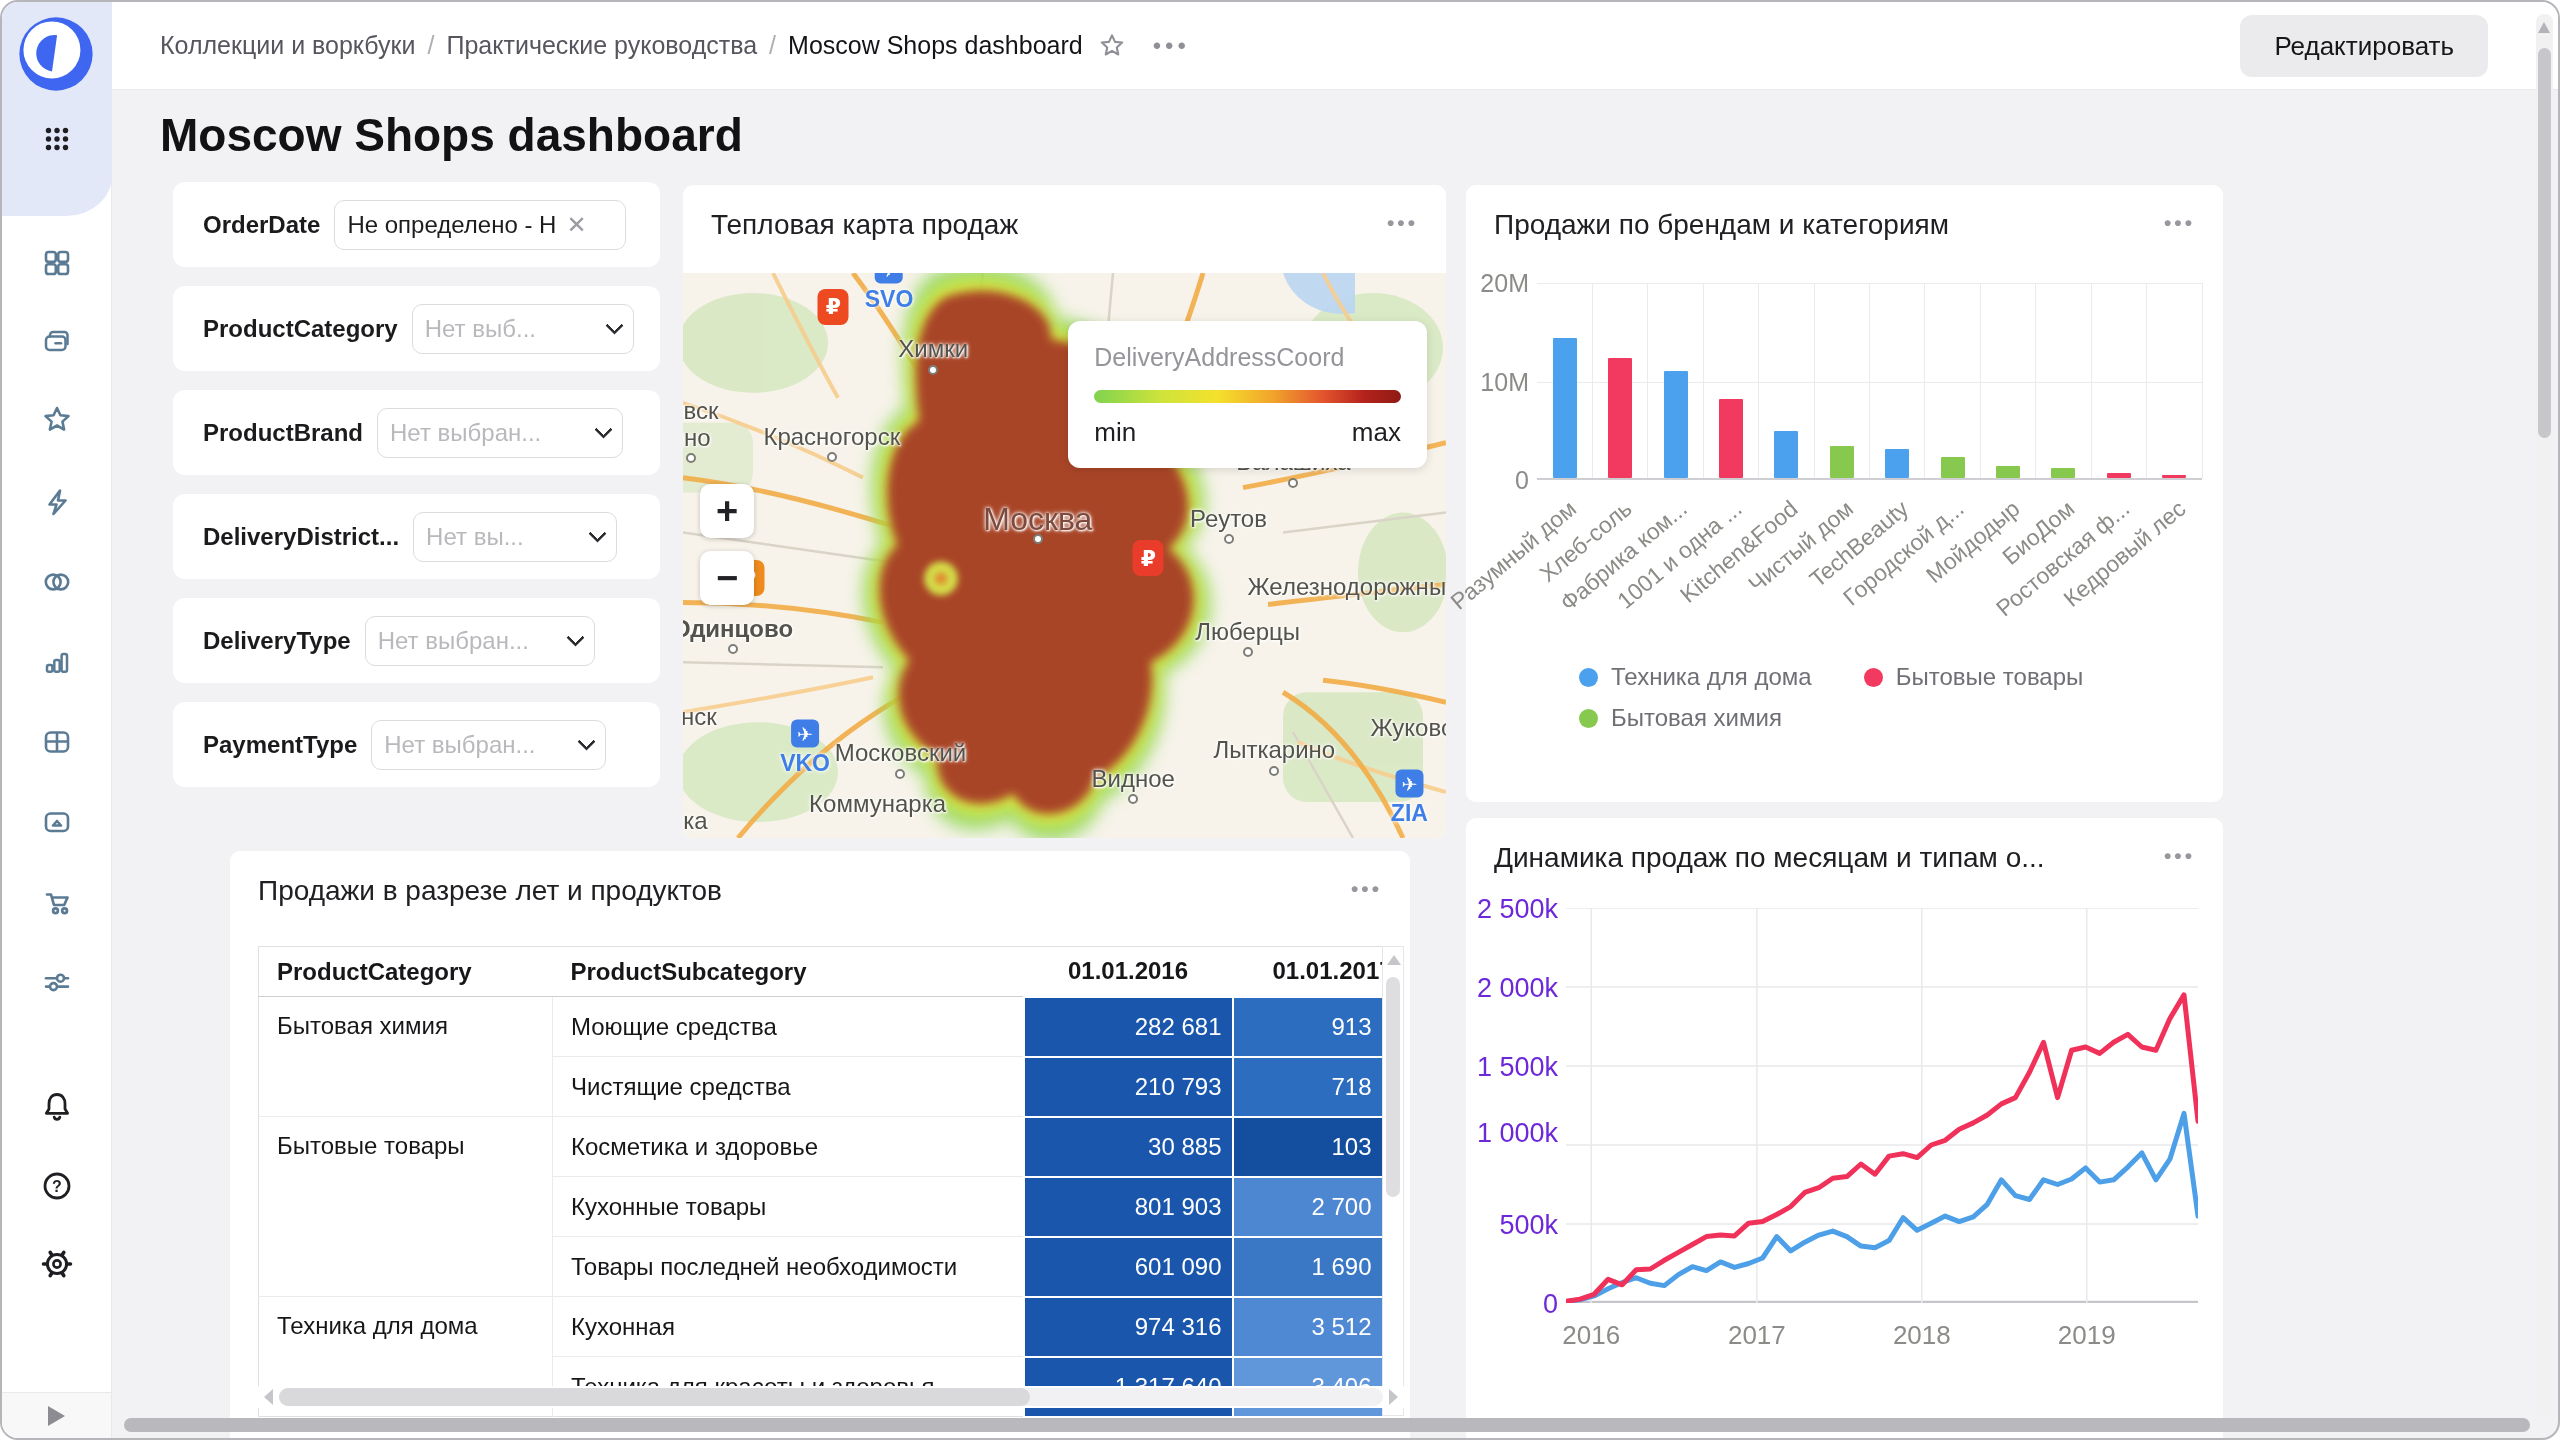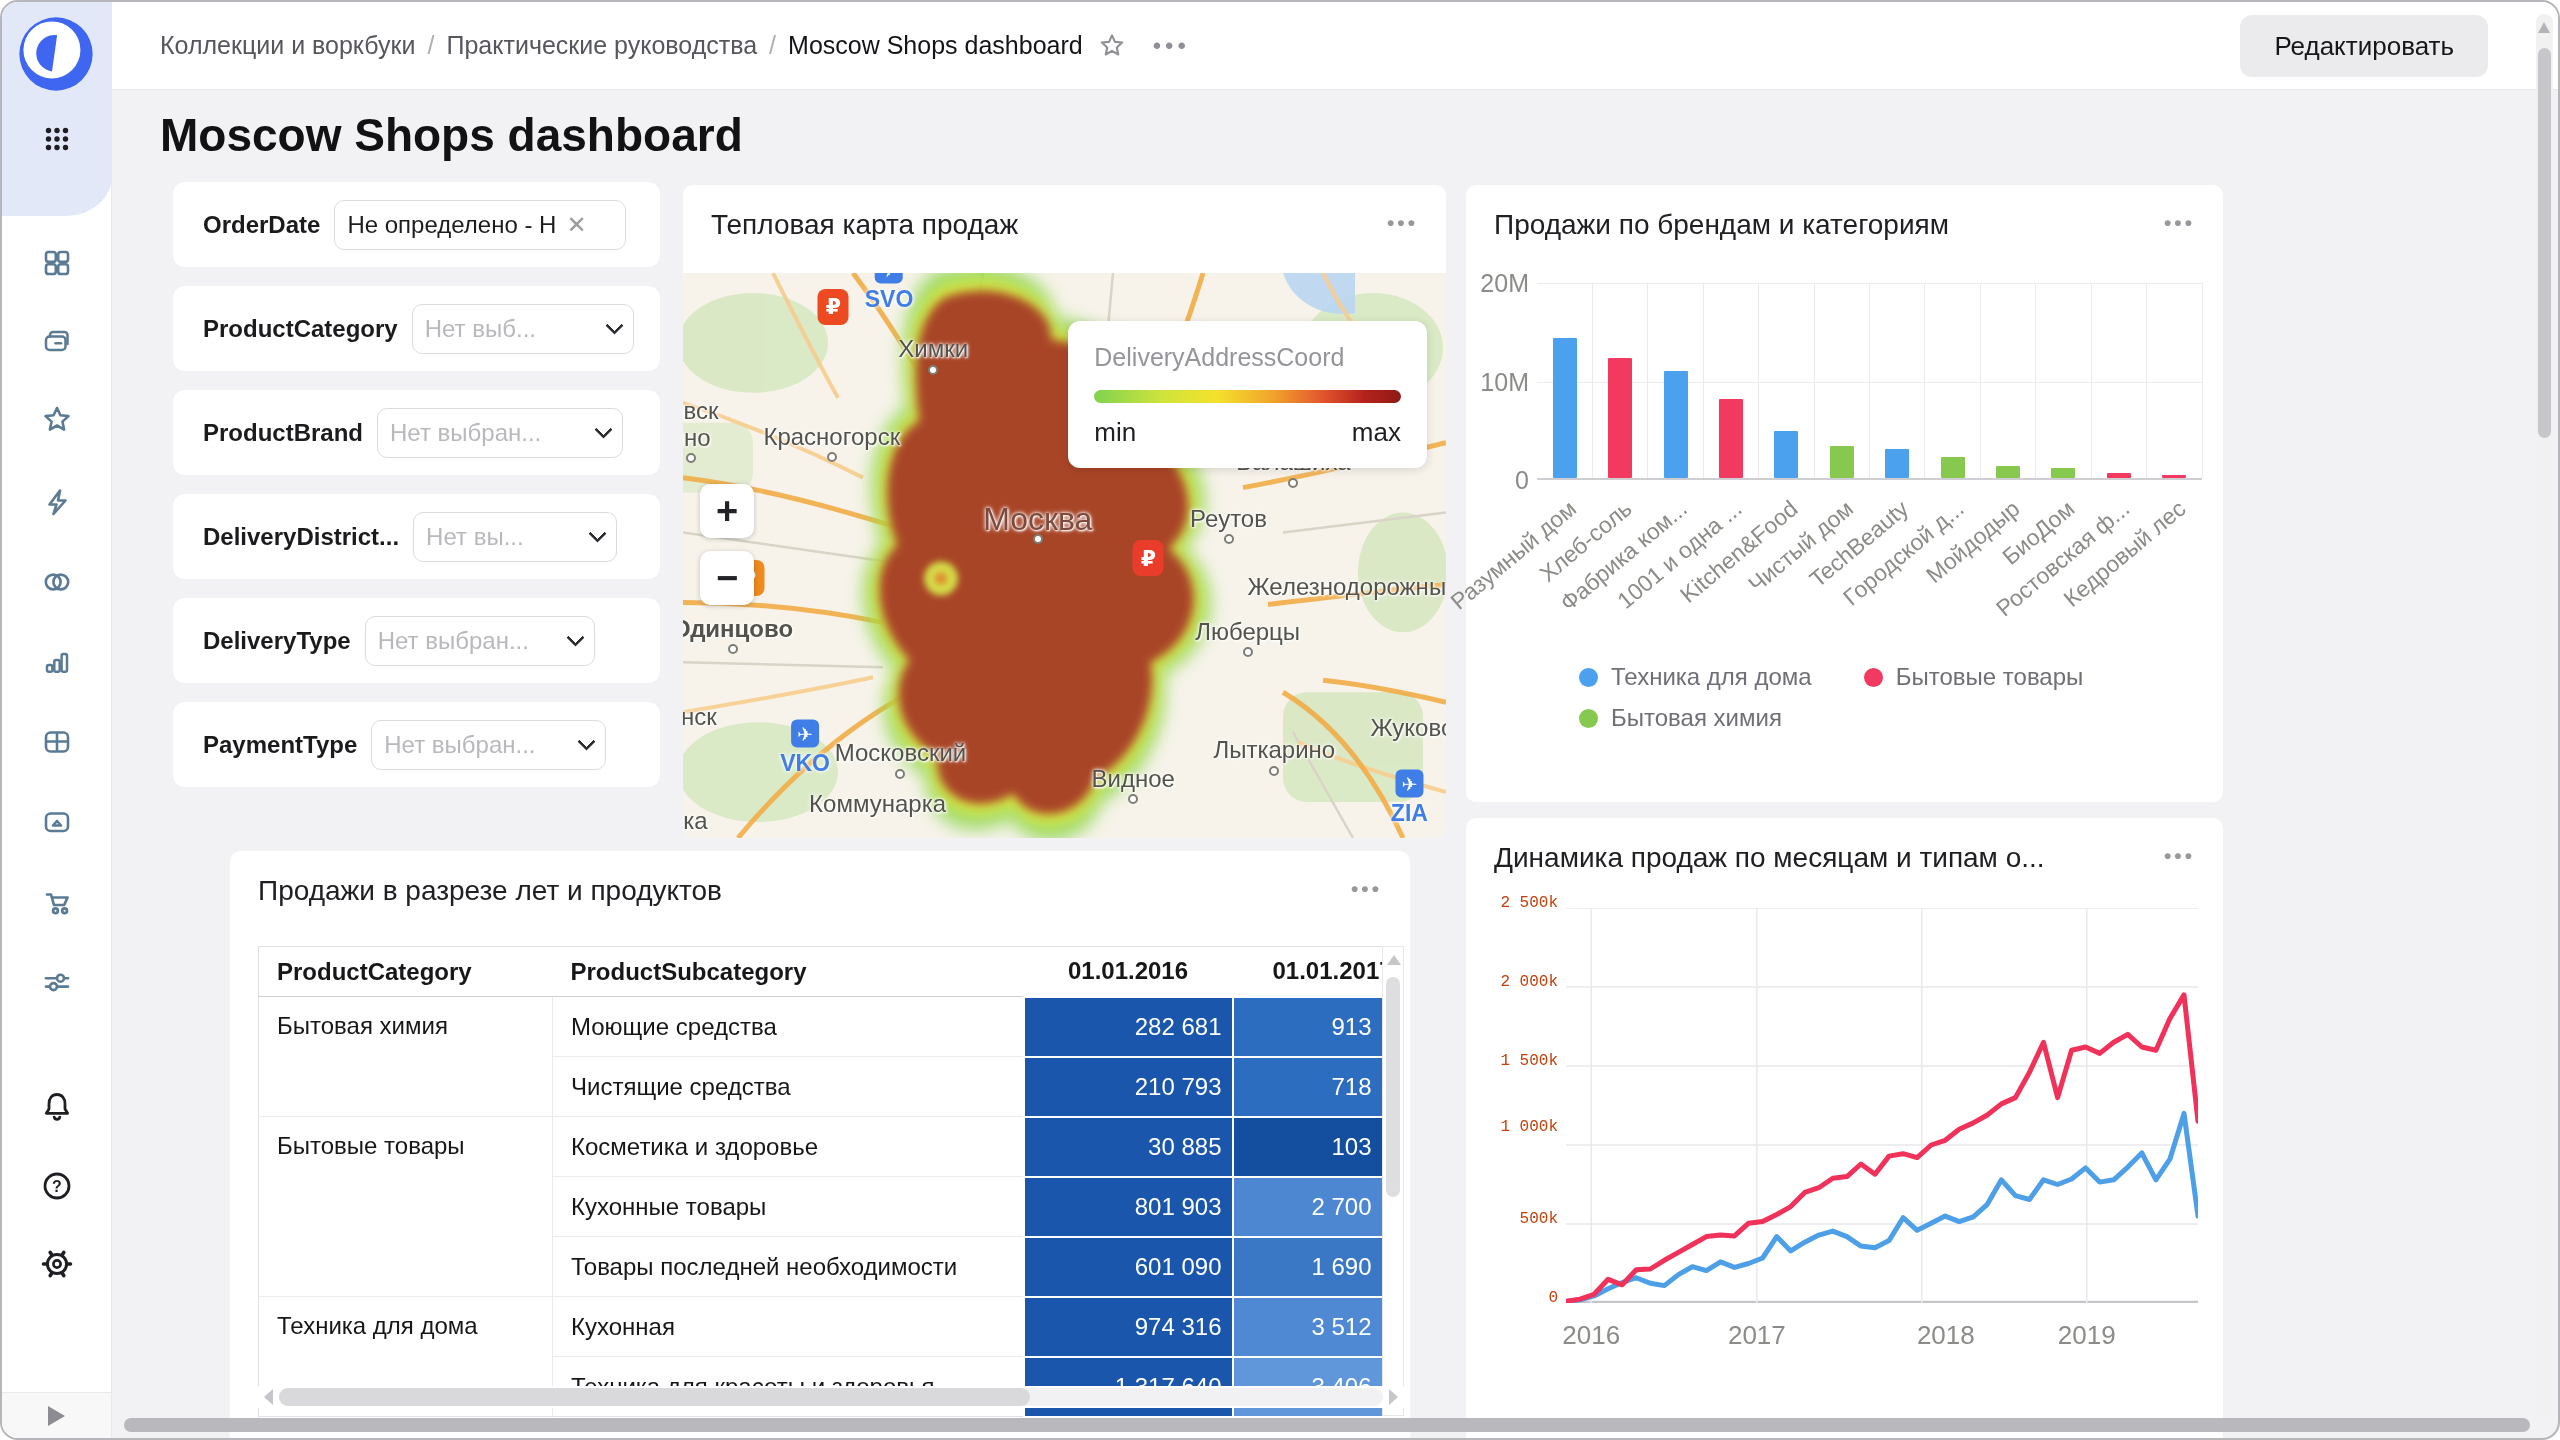--- a/index.html
+++ b/index.html
@@ -95,21 +95,21 @@
   .t-varr { position:absolute; left:4px; width:0; height:0; border-left:7px solid transparent; border-right:7px solid transparent; }
   .t-vthumb { position:absolute; left:3px; width:14px; border-radius:7px; background:#dedee1; }
   .t-hscroll { position:absolute; left:28px; top:535px; width:1146px; height:22px; display:flex; align-items:center; z-index:5; background:#fff; }
   .t-harr { width:0; height:0; border-top:8px solid transparent; border-bottom:8px solid transparent; margin:0 6px; }
   .t-htrack { flex:1; height:18px; background:#f1f1f3; border-radius:9px; position:relative; }
   .t-hthumb { position:absolute; left:0; top:0; height:18px; width:68%; background:#d9d9dc; border-radius:9px; }
 
   
   .line-card { left:1464px; top:816px; width:757px; height:640px; }
   .lc-plot { position:absolute; left:100px; top:90px; width:632px; height:395px; }
-  .lc-ytick { position:absolute; width:88px; text-align:right; font-size:16px; color:#c2410c; white-space:nowrap;font-family:Liberation Mono, monospace; }
+  .lc-ytick { position:absolute; width:88px; text-align:right; font-size:27px; color:#6d28d9; white-space:nowrap; }
   .lc-xtick { position:absolute; top:502px; transform:translateX(-50%); font-size:26px; color:#8b8b87; }
   .lc-legend { position:absolute; left:0; right:0; top:572px; display:flex; justify-content:center; gap:70px; }
   .lc-sample { width:95px; height:7px; border-radius:4px; flex:none; margin-top:12px; }
 
   
   .pg-vscroll { position:absolute; right:5px; top:12px; bottom:22px; width:17px; background:#f1f1f2; border-radius:8px; z-index:40; }
   .pg-vup { position:absolute; left:2px; top:8px; width:0; height:0; border-left:6.5px solid transparent; border-right:6.5px solid transparent; border-bottom:11px solid #b3b3b8; }
   .pg-vthumb { position:absolute; left:2px; top:34px; width:13px; height:390px; background:#c7c7cb; border-radius:7px; }
   .pg-hscroll { position:absolute; left:122px; right:28px; bottom:6px; height:14px; background:#b8b8bd; border-radius:7px; z-index:40; cursor:pointer; }
 </style>
@@ -601,21 +601,21 @@
           <line x1="190.864" x2="190.864" y1="0" y2="395" stroke="#e9e9eb" stroke-width="1.5"></line>
           <line x1="355.816" x2="355.816" y1="0" y2="395" stroke="#e9e9eb" stroke-width="1.5"></line>
           <line x1="520.768" x2="520.768" y1="0" y2="395" stroke="#e9e9eb" stroke-width="1.5"></line>
           <polyline points="0.0,393.4 14.0,391.8 28.1,387.9 42.1,380.8 56.2,374.5 70.2,369.7 84.3,375.3 98.3,377.6 112.4,366.6 126.4,358.7 140.4,362.6 154.5,353.9 168.5,359.4 182.6,355.5 196.6,350.0 210.7,328.6 224.7,342.9 238.8,334.2 252.8,327.1 266.8,323.1 280.9,328.6 294.9,338.1 309.0,339.7 323.0,332.6 337.1,309.7 351.1,322.3 365.2,315.2 379.2,308.1 393.2,313.6 407.3,308.9 421.3,296.3 435.4,271.8 449.4,287.6 463.5,291.5 477.5,271.8 491.6,276.5 505.6,271.0 519.6,259.9 533.7,274.1 547.7,271.8 561.8,259.1 575.8,244.9 589.9,271.8 603.9,251.2 618.0,205.4 632.0,308.1" fill="none" stroke="#4d9fe8" stroke-width="5" stroke-linejoin="round" stroke-linecap="round"></polyline>
           <polyline points="0.0,393.4 14.0,391.1 28.1,386.3 42.1,371.3 56.2,376.8 70.2,361.8 84.3,361.0 98.3,352.3 112.4,344.4 126.4,336.5 140.4,328.6 154.5,327.1 168.5,327.9 182.6,315.2 196.6,313.6 210.7,306.5 224.7,298.6 238.8,284.4 252.8,279.7 266.8,270.2 280.9,268.6 294.9,256.0 309.0,266.2 323.0,248.1 337.1,245.7 351.1,249.6 365.2,237.0 379.2,232.3 393.2,221.2 407.3,214.9 421.3,207.0 435.4,195.9 449.4,189.6 463.5,164.3 477.5,134.3 491.6,189.6 505.6,142.2 519.6,139.0 533.7,145.4 547.7,134.3 561.8,126.4 575.8,139.0 589.9,142.2 603.9,110.6 618.0,86.9 632.0,213.3" fill="none" stroke="#f0325a" stroke-width="5" stroke-linejoin="round" stroke-linecap="round"></polyline>
         </svg>
     </div>
     <div id="lc-xticks">
         <span class="lc-xtick" style="left: 125.28px;">2016</span>
         <span class="lc-xtick" style="left: 290.864px;">2017</span>
-        <span class="lc-xtick" style="left: 455.816px; margin-left: 24px;">2018</span>
+        <span class="lc-xtick" style="left: 455.816px;">2018</span>
         <span class="lc-xtick" style="left: 620.768px;">2019</span>
       </div>
   </div>
 
   <div class="pg-vscroll">
     <div class="pg-vup"></div>
     <div class="pg-vthumb"></div>
   </div>
   <div class="pg-hscroll"></div>
 

